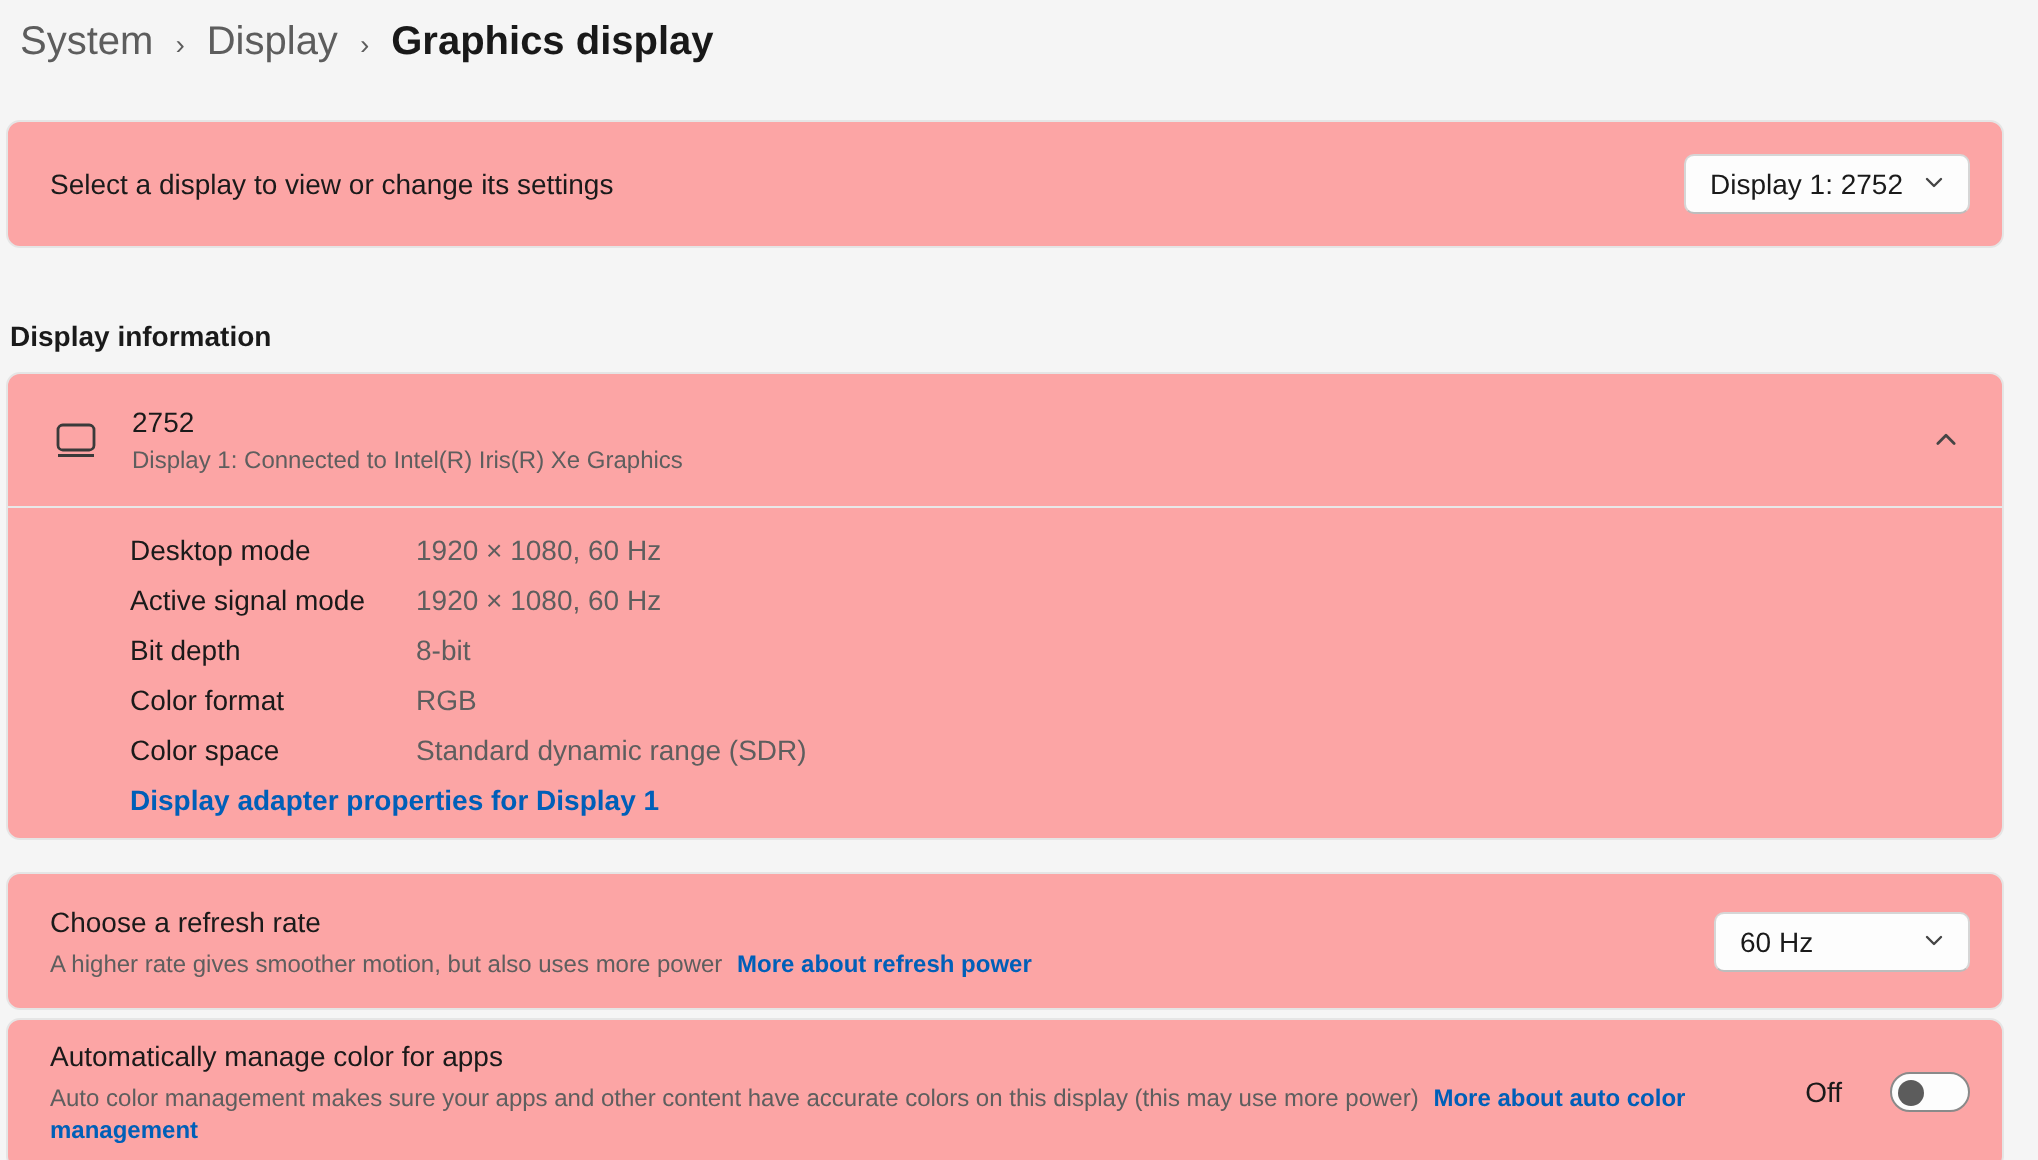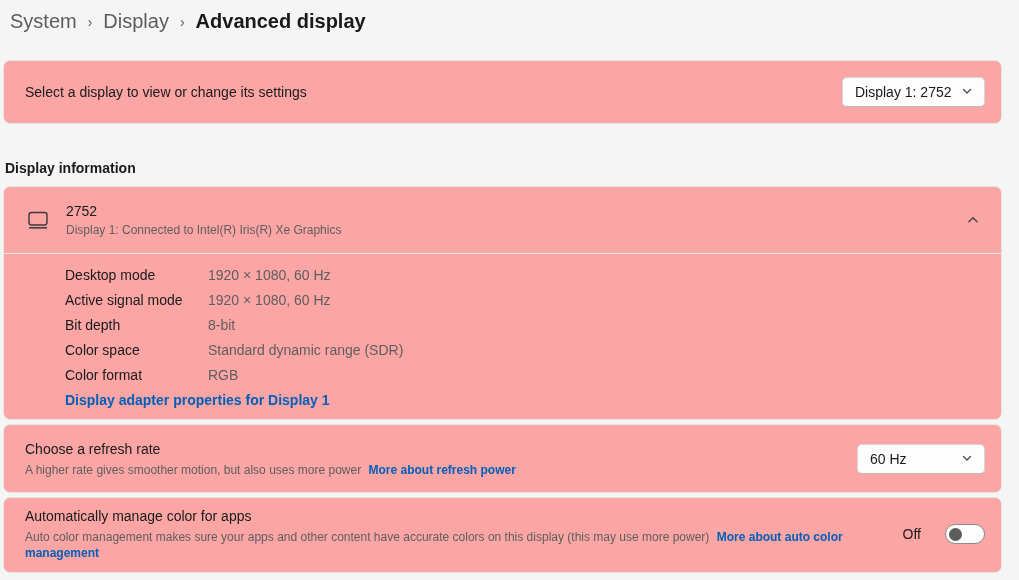--- a/index.html
+++ b/index.html
@@ -70,21 +70,21 @@
 
   .expander-body { padding:8px 0 9px 61px; }
   .detail-row { display:flex; align-items:center; height:25px; font-size:14px; }
   .detail-label { width:143px; color:#1a1a1a; }
   .detail-value { color:#5e5e5e; }
   .link { color:#005fb8; font-weight:600; cursor:pointer; text-decoration:none; }
   .adapter-link { display:inline-block; margin-top:3px; font-size:14px; line-height:20px; }
 
   
   .refresh-card {
-    margin-top:4px; height:69px;
+    margin-top:16px; height:69px;
     display:flex; align-items:center; justify-content:space-between;
     padding:0 16px 0 21px;
   }
   .desc { font-size:12px; line-height:16px; color:#5e5e5e; margin-top:4px; }
   .desc .link { margin-left:4px; font-size:12px; }
 
   
   .autocolor-card {
     margin-top:4px; min-height:76px;
     display:flex; align-items:center; justify-content:space-between;
@@ -105,21 +105,21 @@
   }
 </style>
 </head>
 <body>
 
 <div class="breadcrumb">
   <span class="crumb">System</span>
   <span class="crumb-sep">›</span>
   <span class="crumb">Display</span>
   <span class="crumb-sep">›</span>
-  <span class="crumb-current">Advanced display</span>
+  <span class="crumb-current">Graphics display</span>
 </div>
 
 <div class="content">
 
   <div class="card select-card">
     <span>Select a display to view or change its settings</span>
     <div class="dropdown dropdown-display">
       <span>Display 1: 2752</span>
       <span>
         <svg width="12" height="12" viewBox="0 0 12 12">
@@ -157,26 +157,26 @@
       </div>
       <div class="detail-row">
         <span class="detail-label">Active signal mode</span>
         <span class="detail-value">1920 × 1080, 60 Hz</span>
       </div>
       <div class="detail-row">
         <span class="detail-label">Bit depth</span>
         <span class="detail-value">8-bit</span>
       </div>
       <div class="detail-row">
+        <span class="detail-label">Color format</span>
+        <span class="detail-value">RGB</span>
+      </div>
+      <div class="detail-row">
         <span class="detail-label">Color space</span>
         <span class="detail-value">Standard dynamic range (SDR)</span>
-      </div>
-      <div class="detail-row">
-        <span class="detail-label">Color format</span>
-        <span class="detail-value">RGB</span>
       </div>
       <a class="link adapter-link">Display adapter properties for Display 1</a>
     </div>
   </div>
 
   <div class="card refresh-card">
     <div>
       <div class="card-title">Choose a refresh rate</div>
       <div class="desc">
         <span>A higher rate gives smoother motion, but also uses more power</span>

